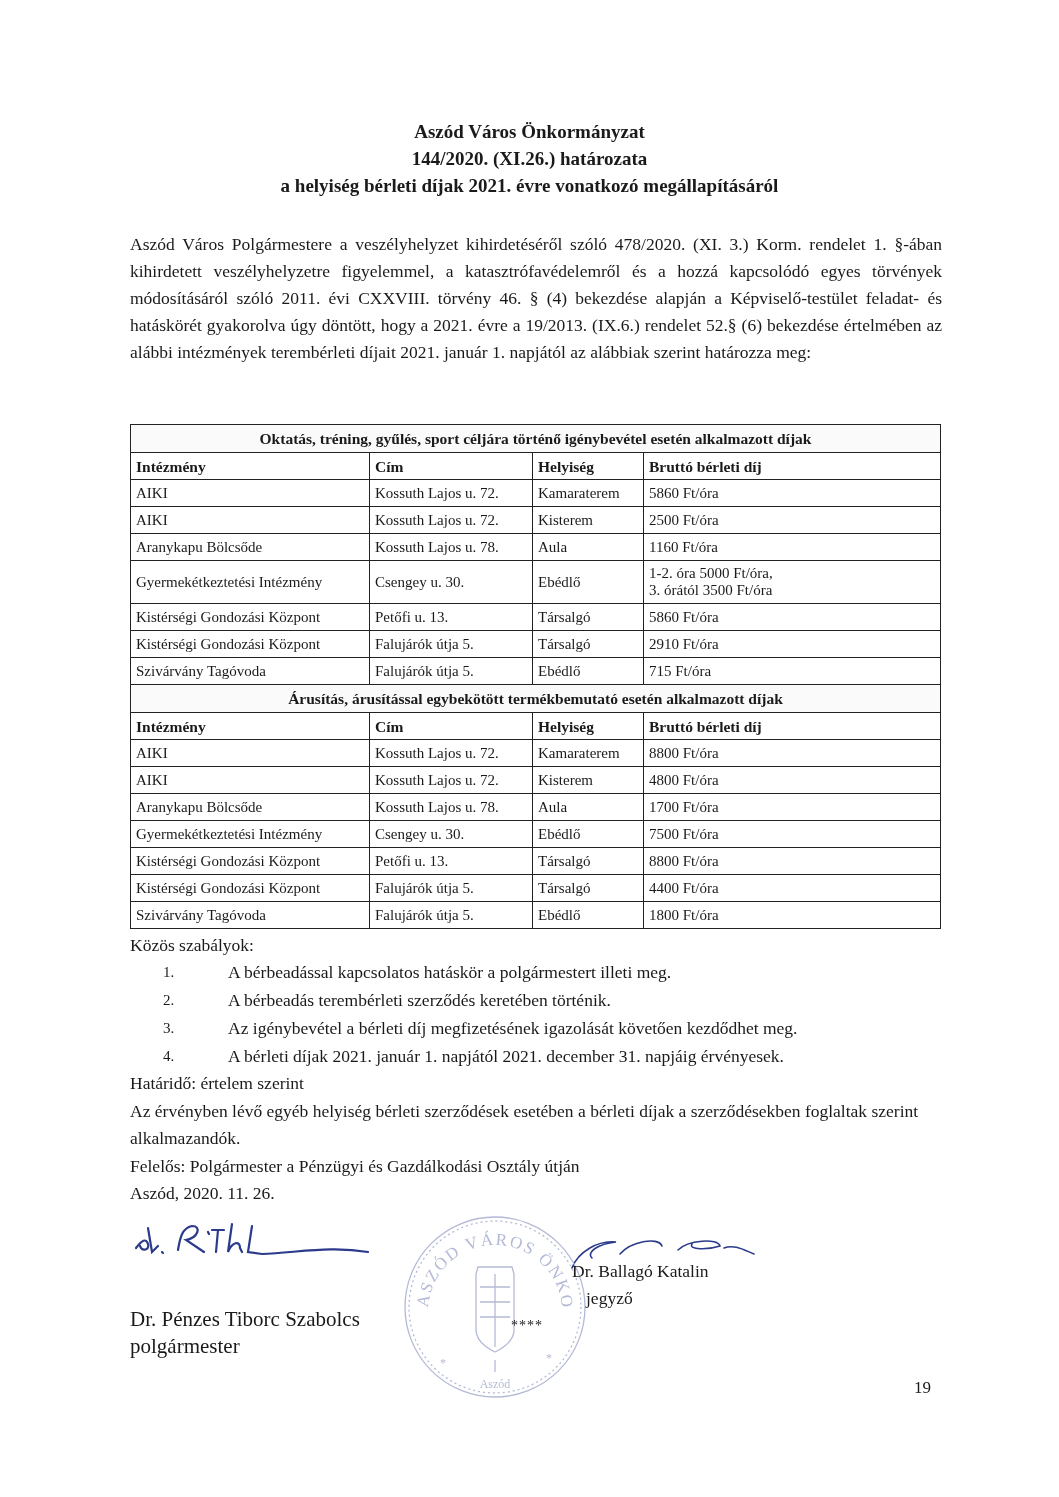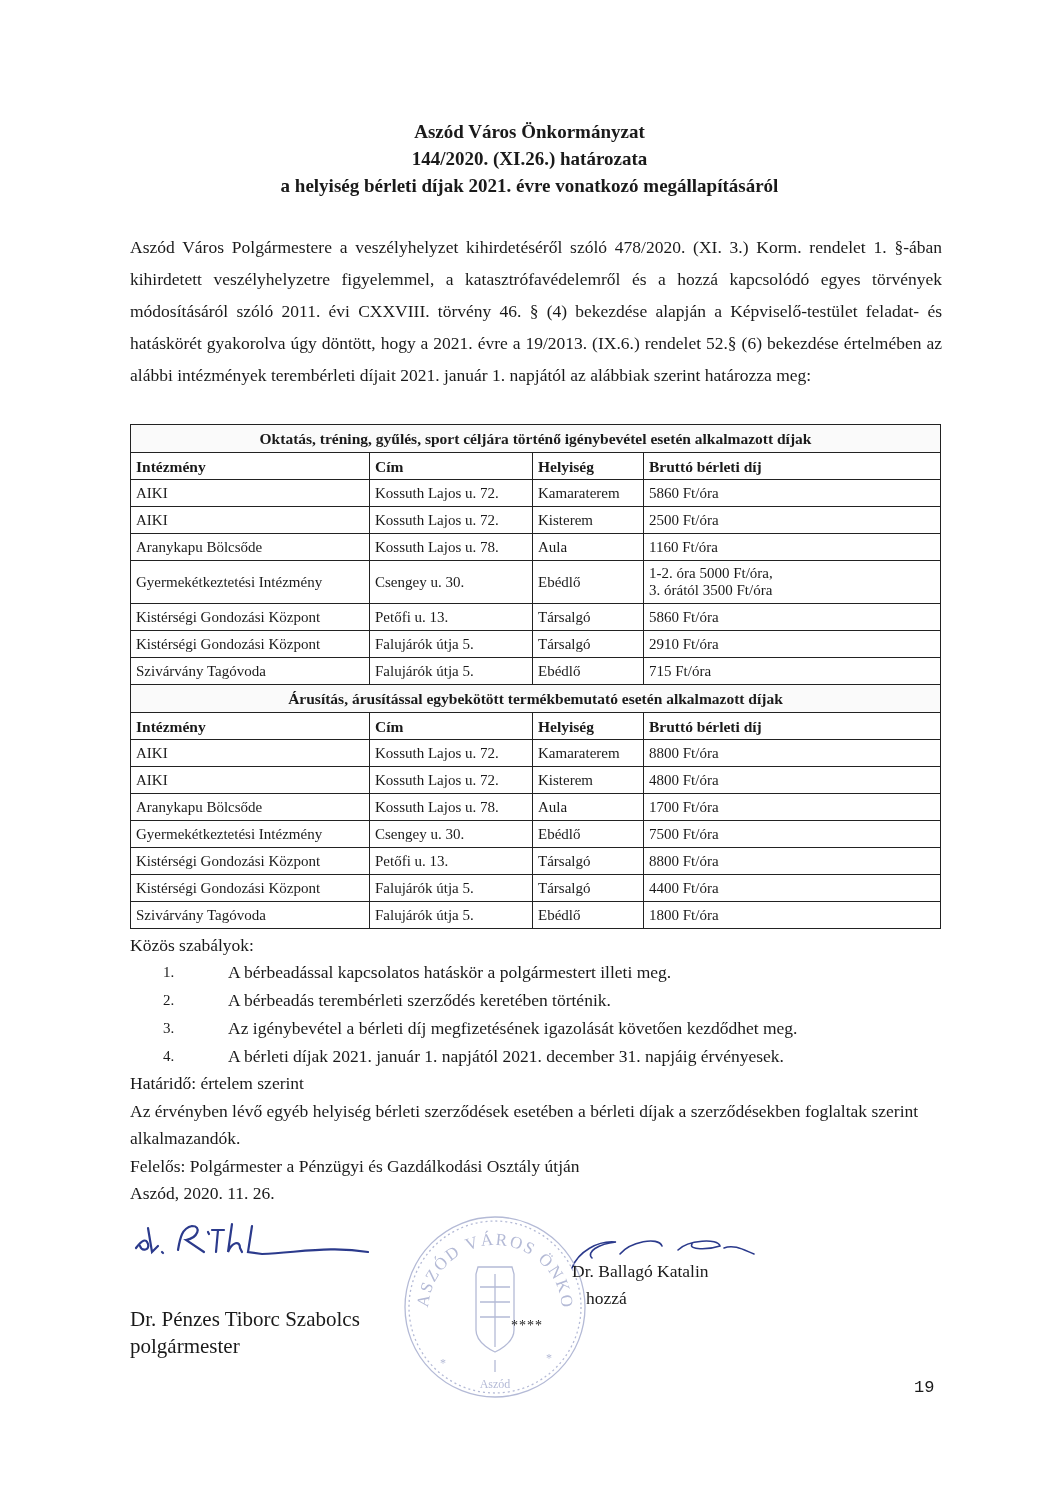--- a/index.html
+++ b/index.html
@@ -2,21 +2,21 @@
 <html><head>
 <meta charset="utf-8">
 <style>
   html, body { margin:0; padding:0; background:#ffffff; }
   body { width:1059px; height:1497px; position:relative; overflow:hidden;
          font-family:"Liberation Serif","DejaVu Serif",serif; color:#1a1a1a; }
   .page { position:absolute; left:0; top:0; width:1059px; height:1177px; }
   .title { position:absolute; left:0; width:1059px; text-align:center;
            font-weight:bold; font-size:19px; line-height:24px; }
   .intro { position:absolute; left:130px; width:812px; top:231px;
-           font-size:17.5px; line-height:32px; text-align:justify; }
+           font-size:17.5px; line-height:27px; text-align:justify; }
   table.fees { position:absolute; left:130px; top:424px; width:811px;
                border-collapse:collapse; font-size:15px; }
   table.fees td { border:1px solid #222; padding:0 5px; height:26px; vertical-align:middle; line-height:17px; }
   table.fees tr.section td { text-align:center; font-weight:bold; font-size:15.5px; height:27px; background:#fafafa; }
   table.fees tr.head td { font-weight:bold; font-size:15.5px; }
   table.fees td.c1 { width:228px; }
   table.fees td.c2 { width:152px; }
   table.fees td.c3 { width:100px; }
   table.fees tr.tall td { height:42px; }
   .rules-title { position:absolute; left:130px; top:935px; font-size:17.5px; }
@@ -24,21 +24,21 @@
   ol.rules li { height:28px; line-height:28px; display:flex; }
   ol.rules li .num { width:43px; text-align:left; padding-left:33px; font-size:15px; }
   ol.rules li .txt { margin-left:22px; }
   .closing { position:absolute; left:130px; width:812px; top:1070px; font-size:17.5px; line-height:27.5px; }
   .closing p { margin:0; }
   .sig-left { position:absolute; left:130px; top:1258px; font-size:21px; line-height:27px;margin-top:48px; }
   .sig-right { position:absolute; left:572px; top:1258px; font-size:17.5px; line-height:27px; }
   .sig-right .role { padding-left:14px; }
   .stamp { position:absolute; left:400px; top:1212px; width:190px; height:190px; }
   .stars { position:absolute; left:511px; top:1318px; font-size:14px; letter-spacing:1px; }
-  .pagenum { position:absolute; left:914px; top:1378px; font-family:Liberation Mono, monospace; font-size:17px; }
+  .pagenum { position:absolute; left:914px; top:1378px; font-family:Liberation Serif, serif; font-size:17px; }
   .signature { position:absolute; }
 </style>
 </head>
 <body>
 
 <div class="page">
 
   <div class="title" style="top:120px;">Aszód Város Önkormányzat</div>
   <div class="title" style="top:147px;">144/2020. (XI.26.)  határozata</div>
   <div class="title" style="top:174px;">a helyiség bérleti díjak 2021. évre vonatkozó megállapításáról</div>
@@ -223,17 +223,17 @@
     <text x="146" y="150" font-size="12" fill="#b4bad6">*</text>
   </svg>
   <div class="stars">****</div>
 
   <div class="sig-left">
     <div>Dr. Pénzes Tiborc Szabolcs</div>
     <div>polgármester</div>
   </div>
   <div class="sig-right">
     <div>Dr. Ballagó Katalin</div>
-    <div class="role">hozzá</div>
+    <div class="role">jegyző</div>
   </div>
 
   <div class="pagenum">19</div>
 </div>
 
 </body></html>

